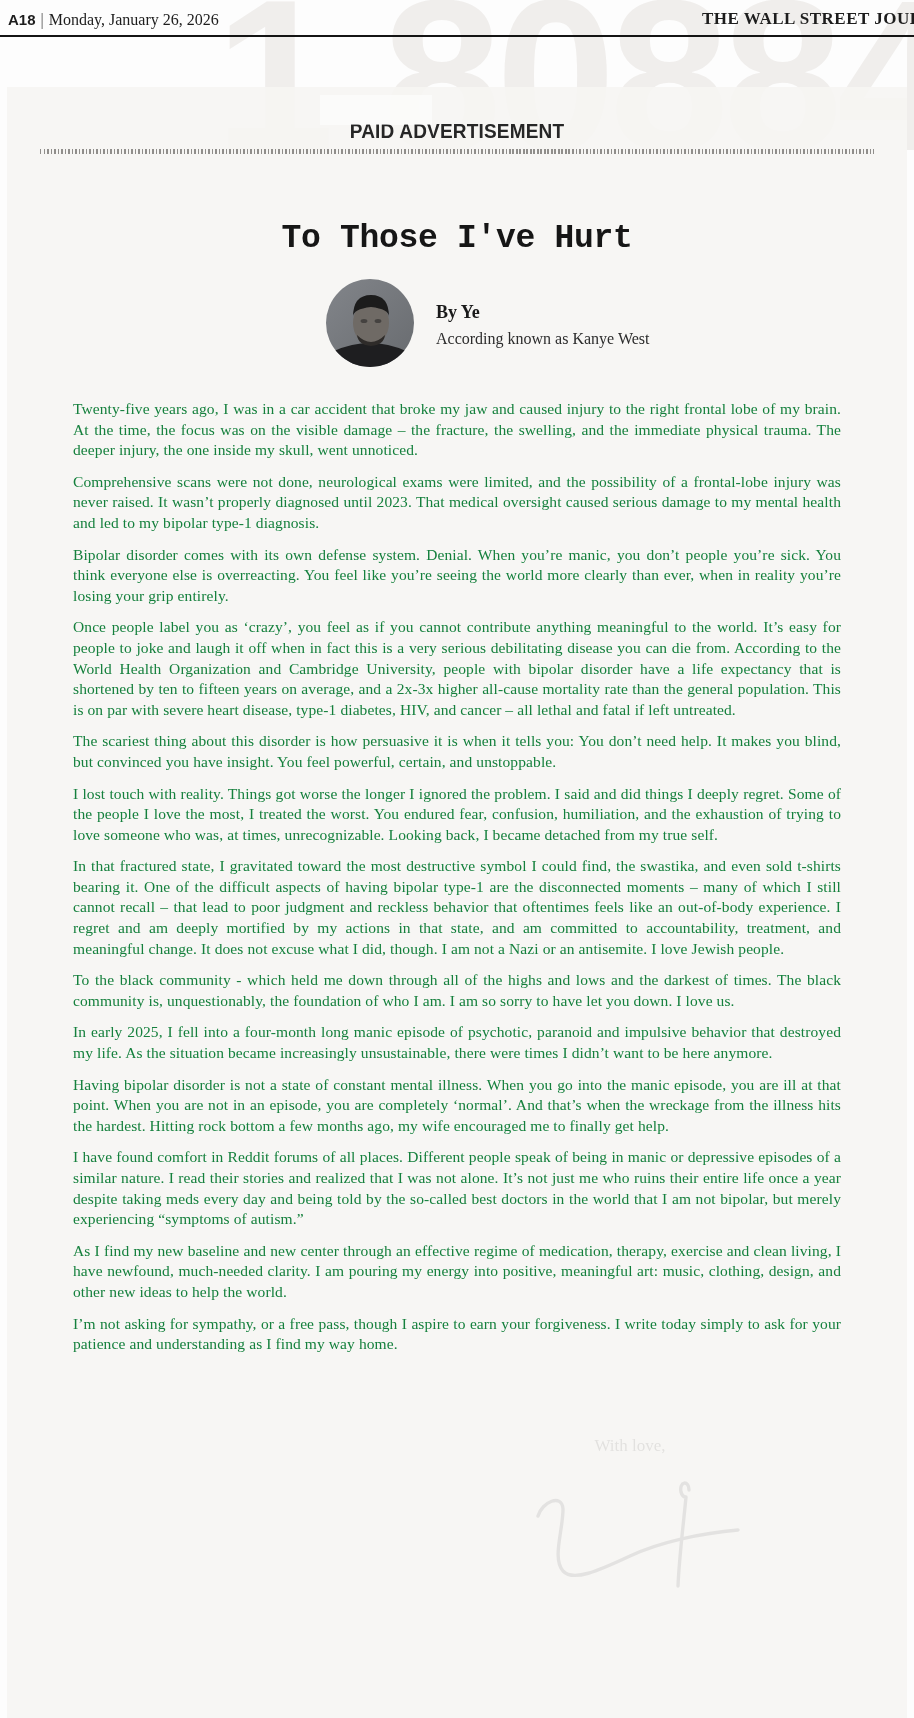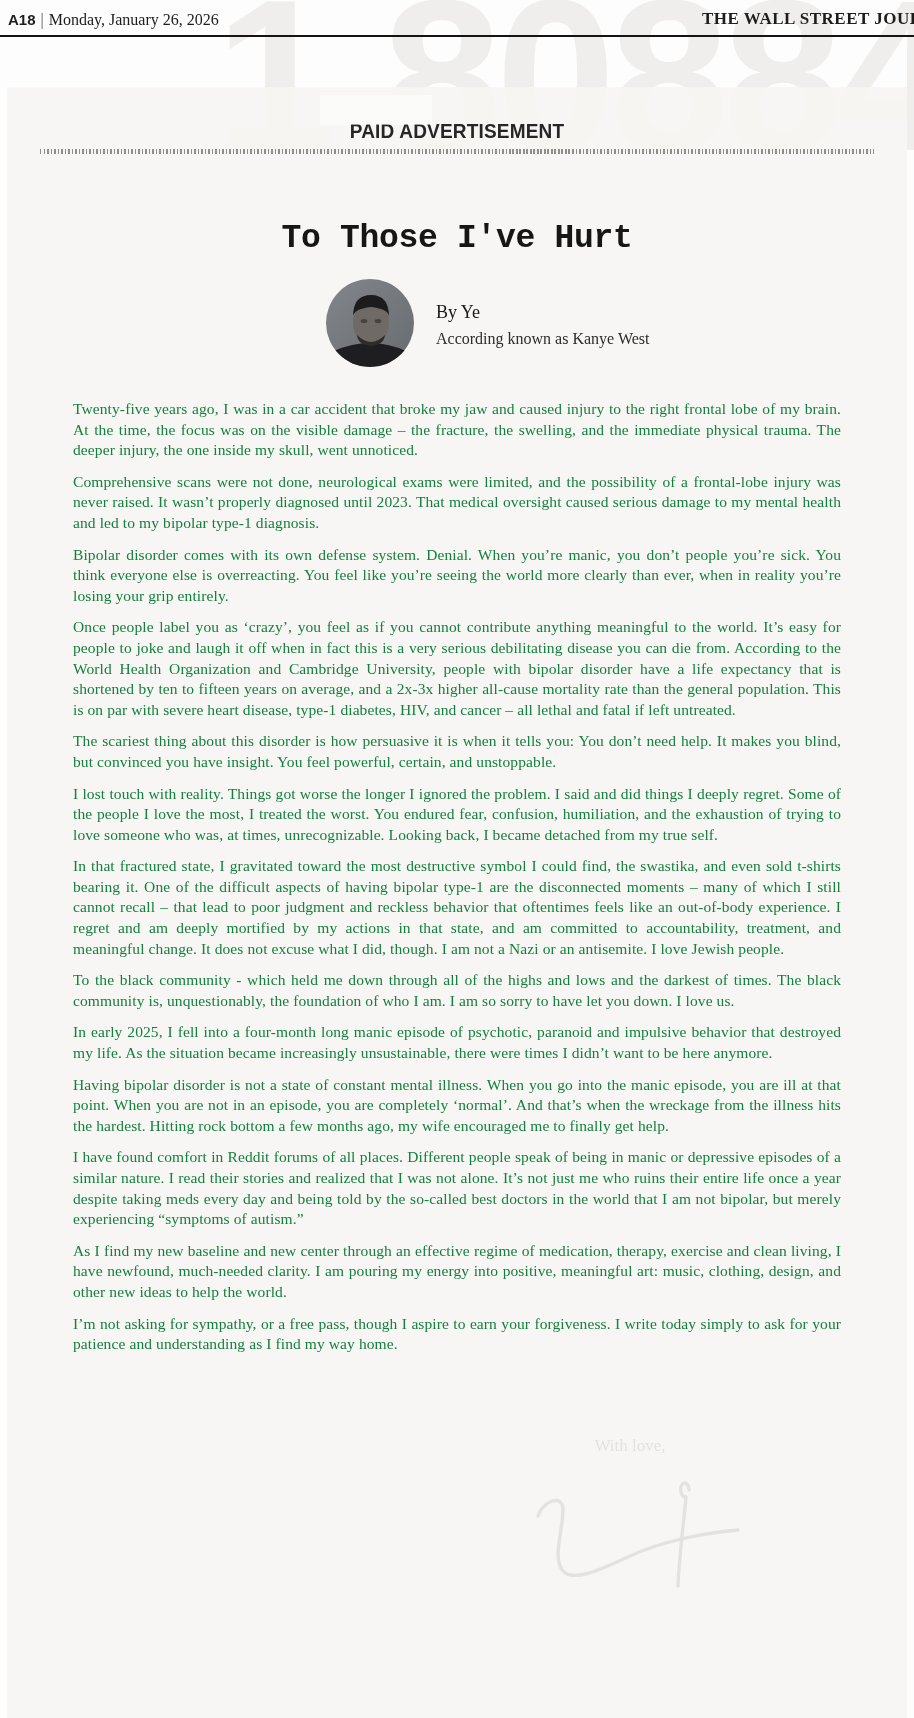--- a/index.html
+++ b/index.html
@@ -48,21 +48,21 @@
     margin-top:66px; text-align:center;
     font-family:Liberation Mono, monospace; font-weight:bold; font-size:33px;
     letter-spacing:-0.3px; color:#161616;
   }
   .byline-row {
     margin-top:22px; margin-left:319px;
     display:flex; align-items:center; gap:22px;
   }
   .portrait { width:88px; height:88px; border-radius:50%; overflow:hidden; flex:0 0 auto; }
   .byline-text { padding-top:4px; }
-  .byline-by { font-family:"Liberation Serif", serif; font-weight:normal; font-size:18px; color:#1a1a1a; }
+  .byline-by { font-family:"Liberation Serif", serif; font-weight:bold; font-size:18px; color:#1a1a1a; }
   .byline-sub { margin-top:7px; font-size:16px; color:#2c2c2c; }
   .body-copy { margin-top:32px; padding:0 66px; }
   .body-copy p {
     font-size:15.5px; line-height:20.6px; text-align:justify; color:#15803d;
     margin-bottom:11px; letter-spacing:0.1px;
   }
   .closing-block { position:absolute; left:500px; top:1436px; width:260px; text-align:center; }
   .closing-text { font-size:17px; color:#2a2a2a; }
   .signature { position:absolute; left:532px; top:1478px; }
   .artifact { position:absolute; background:rgba(255,255,255,0.55); z-index:2; }

